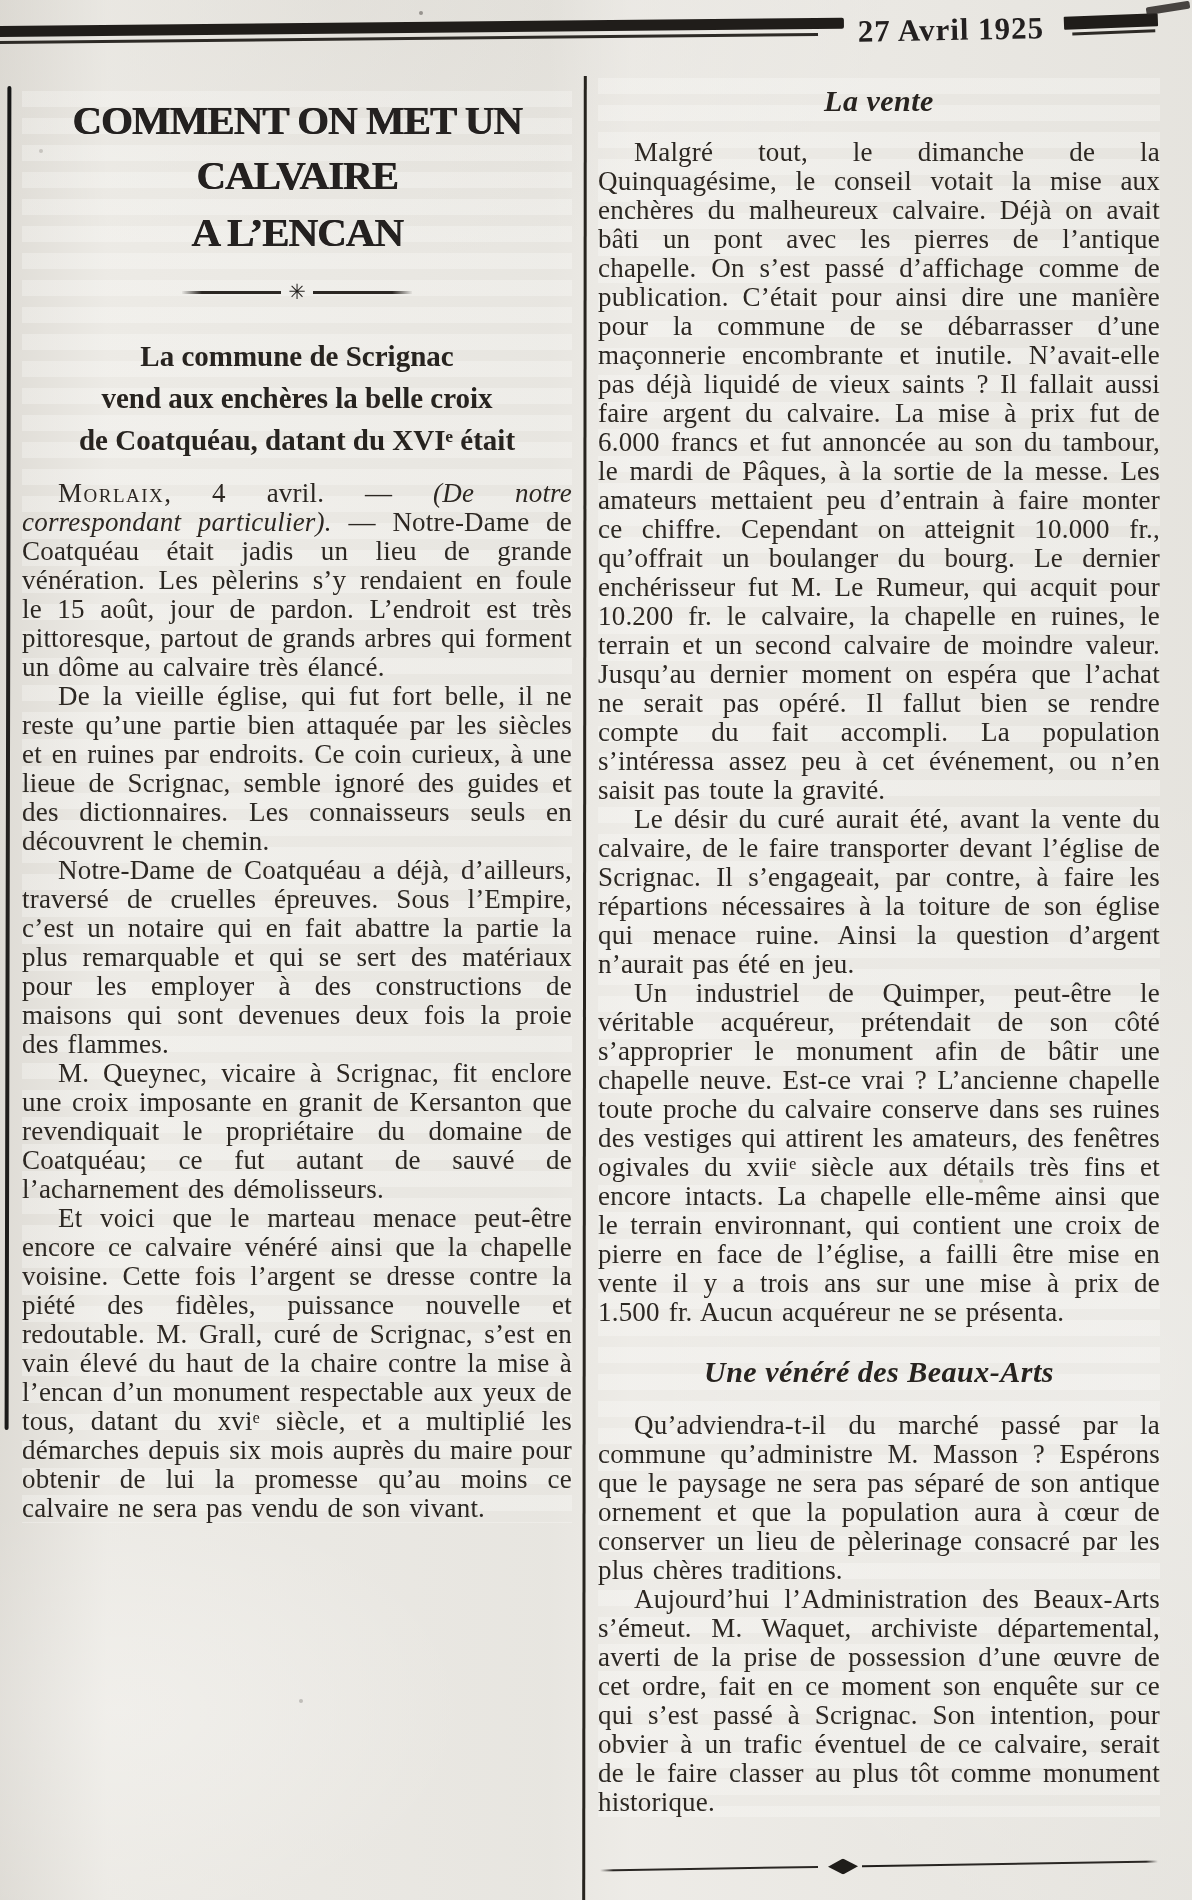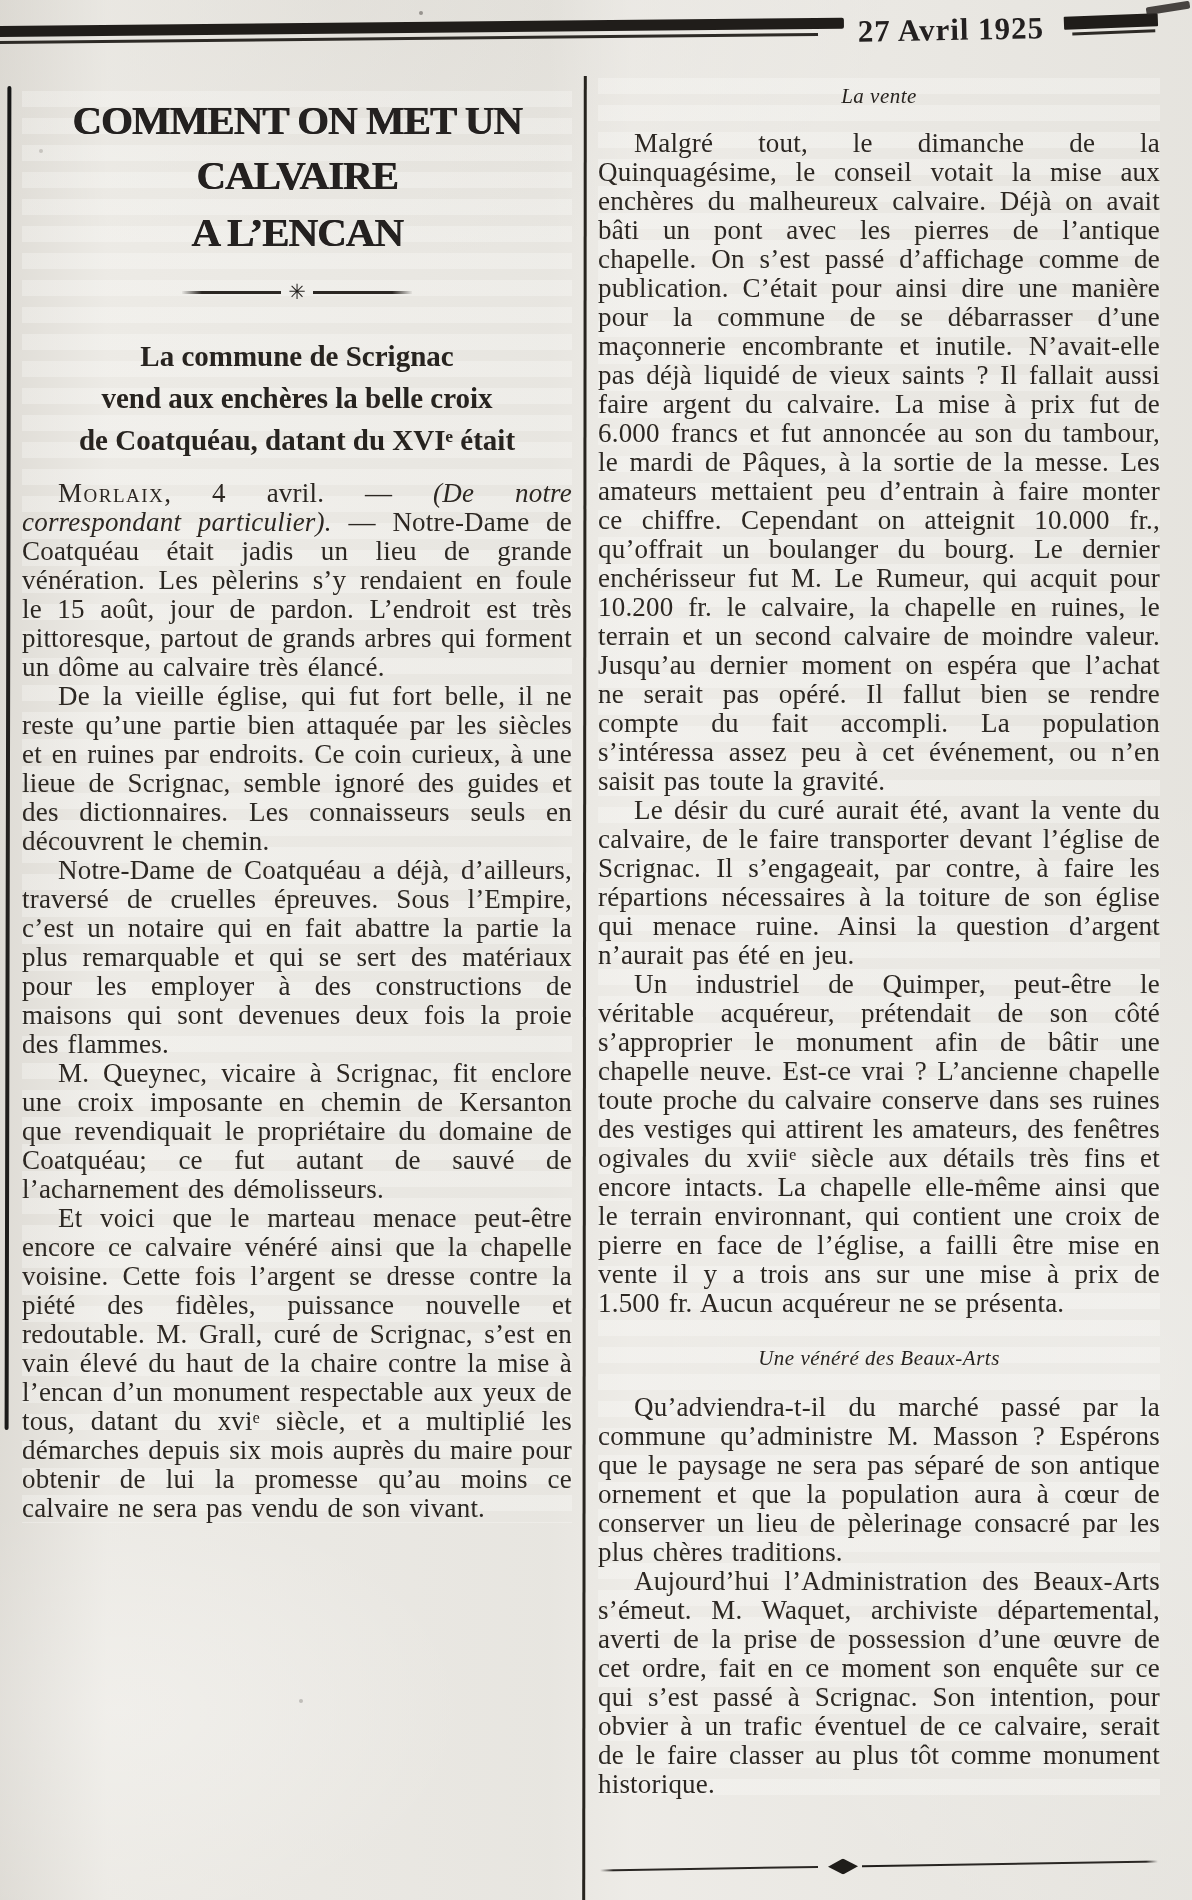--- a/index.html
+++ b/index.html
@@ -51,21 +51,21 @@
   .body-text{margin-top:18px;}
   .body-p{
     font-size:27px;line-height:29px;text-align:justify;
     text-indent:36px;margin:0;word-spacing:2px;letter-spacing:0.2px;
     color:#2c2722;
   }
   .sc{font-variant:small-caps;letter-spacing:1.5px;}
   .it{font-style:italic;}
   
   .section-heading{
-    font-size:21px;font-weight:400;font-style:italic;text-align:center;
+    font-size:30px;font-weight:700;font-style:italic;text-align:center;
     color:#27231f;margin:6px 0 20px;letter-spacing:0.5px;
   }
   .section-heading.second{margin:28px 0 22px;}
   
   .end-ornament{position:absolute;left:600px;top:1858px;width:558px;display:flex;align-items:center;transform:rotate(-0.9deg);}
   .end-ornament .line-l{width:218px;height:2.5px;margin-right:10px;background:linear-gradient(90deg,rgba(42,39,36,0),#2a2724 6%,#2a2724);}
   .end-ornament .line-r{flex:1;height:2.5px;background:linear-gradient(270deg,rgba(42,39,36,0),#2a2724 4%,#2a2724 60%,#1f1d1a);}
   .end-ornament .diamond{width:30px;height:16px;background:#1f1d1a;clip-path:polygon(50% 0,100% 50%,50% 100%,0 50%);margin-right:4px;}
   
   .specks{position:absolute;left:0;top:0;width:2px;height:2px;background:transparent;border-radius:50%;
@@ -111,21 +111,21 @@
     <div class="subhead">
       <div>La commune de Scrignac</div>
       <div>vend aux enchères la belle croix</div>
       <div>de Coatquéau, datant du XVIᵉ était</div>
     </div>
 
     <div class="body-text">
       <p class="body-p"><span class="sc">Morlaix</span><span>, 4 avril. — </span><span class="it">(De notre correspondant particulier).</span><span> — Notre-Dame de Coatquéau était jadis un lieu de grande vénération. Les pèlerins s’y rendaient en foule le 15 août, jour de pardon. L’endroit est très pittoresque, partout de grands arbres qui forment un dôme au calvaire très élancé.</span></p>
       <p class="body-p">De la vieille église, qui fut fort belle, il ne reste qu’une partie bien attaquée par les siècles et en ruines par endroits. Ce coin curieux, à une lieue de Scrignac, semble ignoré des guides et des dictionnaires. Les connaisseurs seuls en découvrent le chemin.</p>
       <p class="body-p">Notre-Dame de Coatquéau a déjà, d’ailleurs, traversé de cruelles épreuves. Sous l’Empire, c’est un notaire qui en fait abattre la partie la plus remarquable et qui se sert des matériaux pour les employer à des constructions de maisons qui sont devenues deux fois la proie des flammes.</p>
-      <p class="body-p">M. Queynec, vicaire à Scrignac, fit enclore une croix imposante en chemin de Kersanton que revendiquait le propriétaire du domaine de Coatquéau; ce fut autant de sauvé de l’acharnement des démolisseurs.</p>
+      <p class="body-p">M. Queynec, vicaire à Scrignac, fit enclore une croix imposante en granit de Kersanton que revendiquait le propriétaire du domaine de Coatquéau; ce fut autant de sauvé de l’acharnement des démolisseurs.</p>
       <p class="body-p">Et voici que le marteau menace peut-être encore ce calvaire vénéré ainsi que la chapelle voisine. Cette fois l’argent se dresse contre la piété des fidèles, puissance nouvelle et redoutable. M. Grall, curé de Scrignac, s’est en vain élevé du haut de la chaire contre la mise à l’encan d’un monument respectable aux yeux de tous, datant du xviᵉ siècle, et a multiplié les démarches depuis six mois auprès du maire pour obtenir de lui la promesse qu’au moins ce calvaire ne sera pas vendu de son vivant.</p>
     </div>
   </div>
 
   <div class="col-right">
     <div class="section-heading">La vente</div>
     <p class="body-p">Malgré tout, le dimanche de la Quinquagésime, le conseil votait la mise aux enchères du malheureux calvaire. Déjà on avait bâti un pont avec les pierres de l’antique chapelle. On s’est passé d’affichage comme de publication. C’était pour ainsi dire une manière pour la commune de se débarrasser d’une maçonnerie encombrante et inutile. N’avait-elle pas déjà liquidé de vieux saints ? Il fallait aussi faire argent du calvaire. La mise à prix fut de 6.000 francs et fut annoncée au son du tambour, le mardi de Pâques, à la sortie de la messe. Les amateurs mettaient peu d’entrain à faire monter ce chiffre. Cependant on atteignit 10.000 fr., qu’offrait un boulanger du bourg. Le dernier enchérisseur fut M. Le Rumeur, qui acquit pour 10.200 fr. le calvaire, la chapelle en ruines, le terrain et un second calvaire de moindre valeur. Jusqu’au dernier moment on espéra que l’achat ne serait pas opéré. Il fallut bien se rendre compte du fait accompli. La population s’intéressa assez peu à cet événement, ou n’en saisit pas toute la gravité.</p>
     <p class="body-p">Le désir du curé aurait été, avant la vente du calvaire, de le faire transporter devant l’église de Scrignac. Il s’engageait, par contre, à faire les répartions nécessaires à la toiture de son église qui menace ruine. Ainsi la question d’argent n’aurait pas été en jeu.</p>
     <p class="body-p">Un industriel de Quimper, peut-être le véritable acquéreur, prétendait de son côté s’approprier le monument afin de bâtir une chapelle neuve. Est-ce vrai ? L’ancienne chapelle toute proche du calvaire conserve dans ses ruines des vestiges qui attirent les amateurs, des fenêtres ogivales du xviiᵉ siècle aux détails très fins et encore intacts. La chapelle elle-même ainsi que le terrain environnant, qui contient une croix de pierre en face de l’église, a failli être mise en vente il y a trois ans sur une mise à prix de 1.500 fr. Aucun acquéreur ne se présenta.</p>
 

